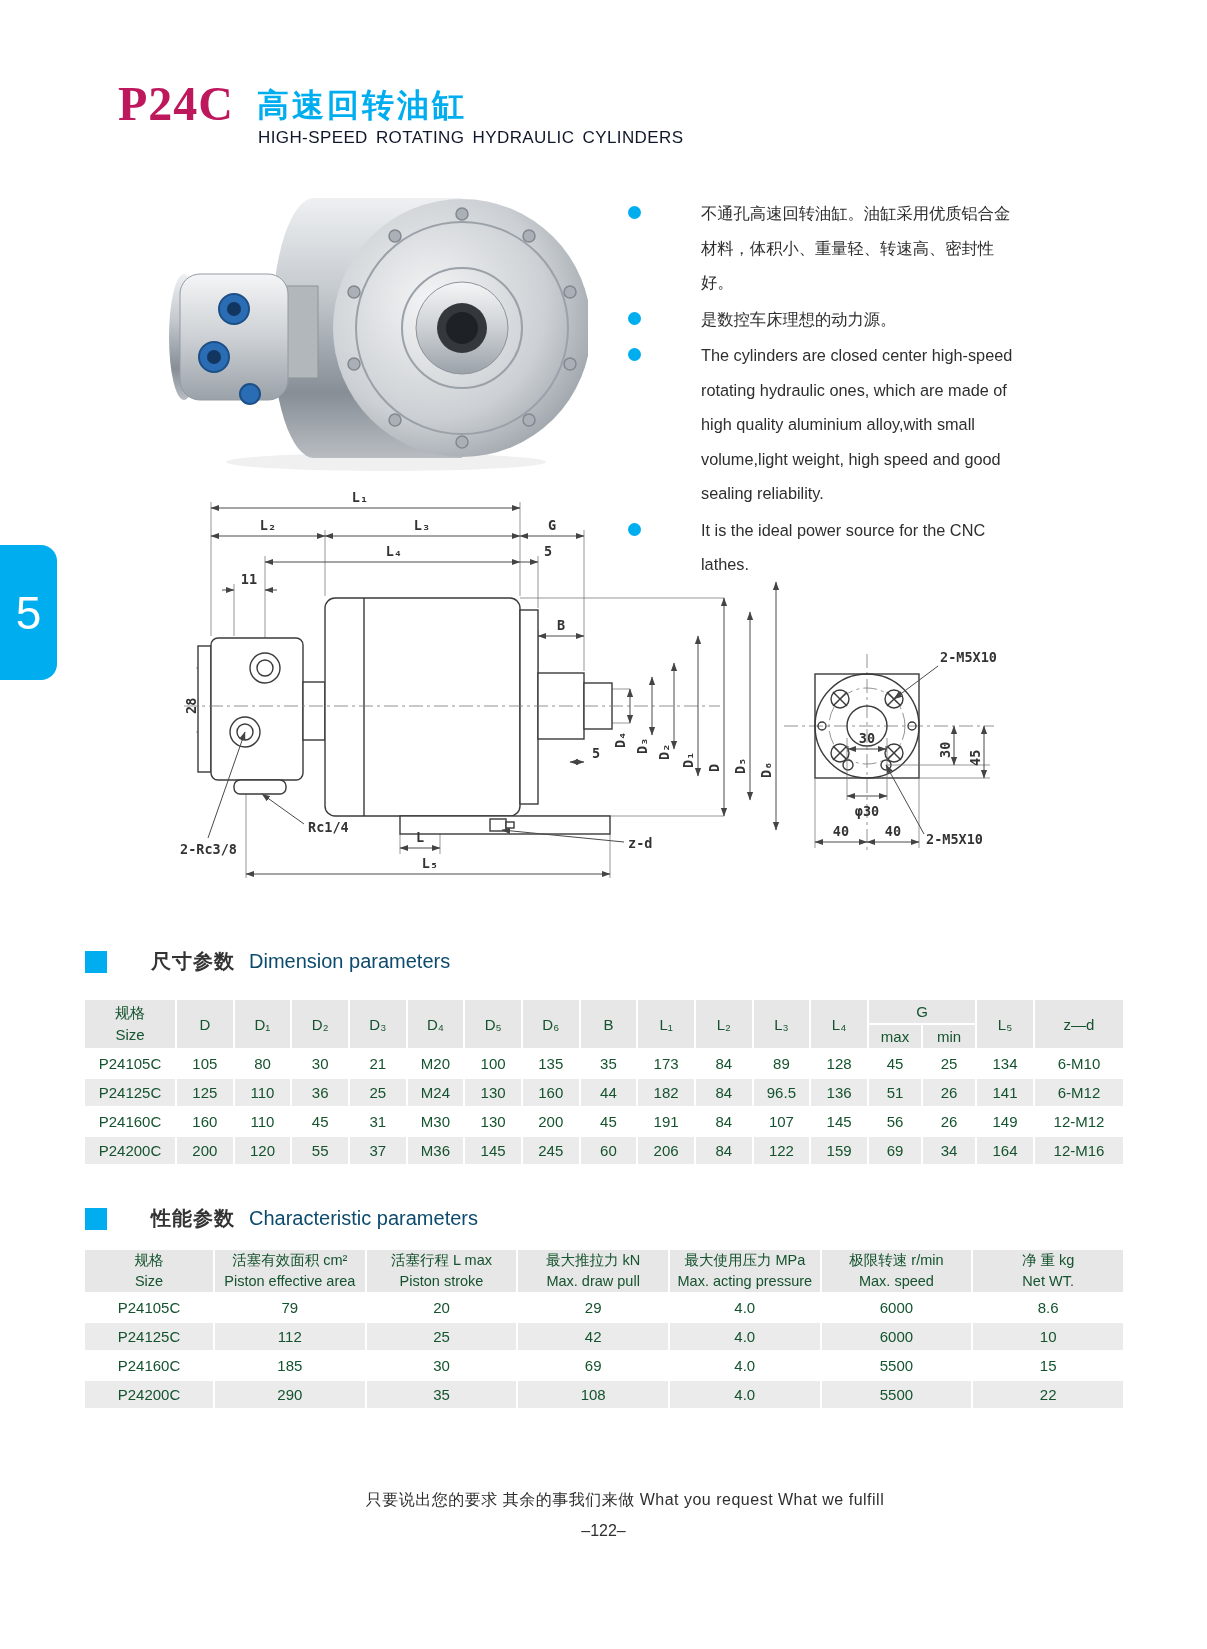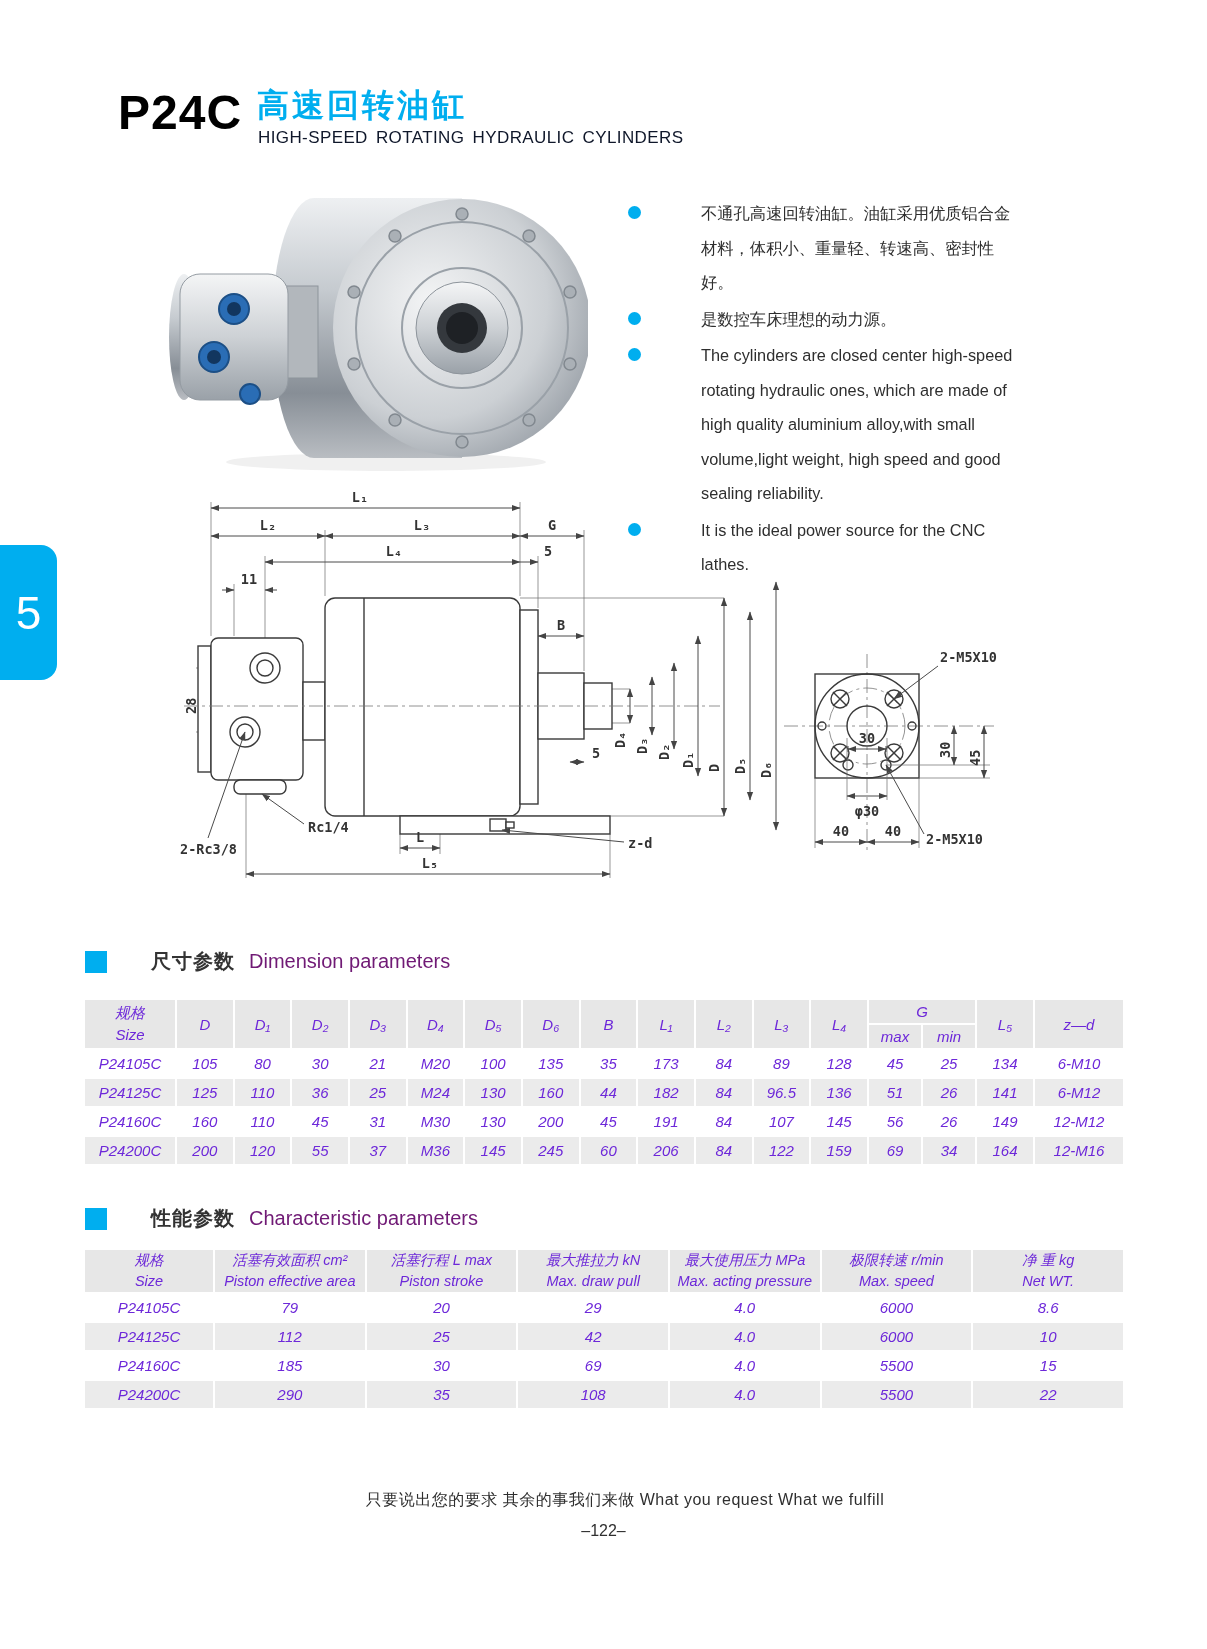--- a/index.html
+++ b/index.html
@@ -1,21 +1,21 @@
 <!DOCTYPE html>
 <html><head>
 <meta charset="utf-8">
 <style>
   * { margin:0; padding:0; box-sizing:border-box; }
   html,body { background:#ffffff; }
   body { font-family:"Liberation Sans","DejaVu Sans",sans-serif; color:#3f3f3f; }
   .page { position:relative; width:1207px; height:1649px; background:#fff; overflow:hidden; }
 
   
-  .brand { position:absolute; left:118px; top:85px; color:#000000; font-size:48px; font-weight:bold; letter-spacing:1px; }
+  .brand { position:absolute; left:118px; top:76px; color:#be185d; font-size:48px; font-weight:bold; letter-spacing:1px;font-family:Liberation Serif, serif; }
   .title-cn { position:absolute; left:257px; top:84px; color:#00AEEF; font-size:32px; font-weight:bold; letter-spacing:3px; }
   .title-en { position:absolute; left:258px; top:128px; color:#0f172a; font-size:17px; letter-spacing:0.4px; word-spacing:3px; }
 
   
   .side-tab { position:absolute; left:0; top:545px; width:57px; height:135px; background:#00AEEF;
               border-radius:0 16px 16px 0; display:flex; align-items:center; justify-content:center;
               color:#fff; font-size:46px; font-weight:400; }
 
   
   .features { position:absolute; left:628px; top:196px; width:398px; }
@@ -32,25 +32,25 @@
   .st  { stroke:#3a3a3a; stroke-width:1.4; fill:none; }
   .stf { stroke:#3a3a3a; stroke-width:1.4; fill:#fff; }
   .dim { stroke:#4a4a4a; stroke-width:1; fill:none; }
   .ext { stroke:#6a6a6a; stroke-width:0.7; fill:none; }
   .cl  { stroke:#777; stroke-width:0.8; fill:none; stroke-dasharray:14 4 3 4; }
 
   
   .sect { position:absolute; left:85px; display:flex; align-items:center; }
   .sq { width:22px; height:22px; background:#00AEEF; margin-right:16px; }
   .sect-cn { font-size:20px; font-weight:bold; color:#333; margin-right:14px; letter-spacing:1px;margin-left:28px; }
-  .sect-en { font-size:20px; color:#701a75; }
+  .sect-en { font-size:20px; color:#0c4a6e; }
 
   
   table { border-collapse:separate; border-spacing:0; table-layout:fixed; }
-  .tbl { position:absolute; left:85px; width:1040px; font-size:15px; color:#6d28d9;font-style:italic; }
+  .tbl { position:absolute; left:85px; width:1040px; font-size:15px; color:#14532d; }
   .tbl th, .tbl td { text-align:center; vertical-align:middle; border-right:2px solid #fff; border-bottom:2px solid #fff; font-weight:normal; padding:0; }
   .tbl thead th { background:#E7E7E7; }
   .tbl tbody td { height:29px; }
   .tbl tbody tr:nth-child(odd)  td { background:#fff; }
   .tbl tbody tr:nth-child(even) td { background:#EBEBEB; }
   .hdr2 div { line-height:1.45; }
   #dim-table thead th { height:25px; }
   #char-table thead th { height:26px; }
   #char-table .hdr2 { font-size:14.5px; }
 

